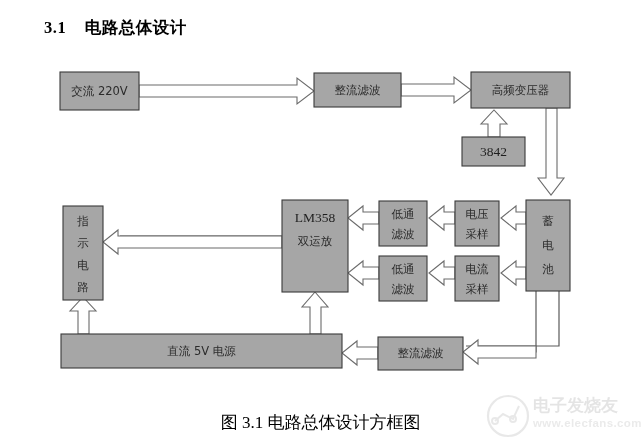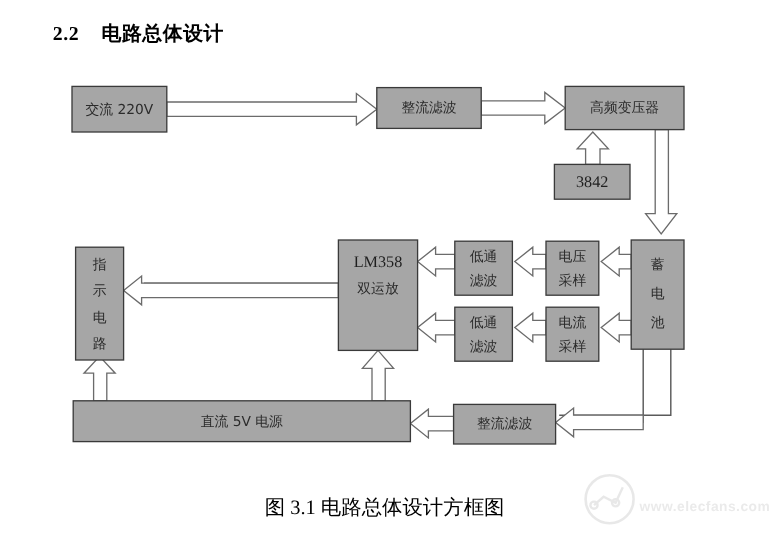--- a/index.html
+++ b/index.html
@@ -114,21 +114,21 @@
     stroke: #6b6b6b;
     stroke-width: 1.1;
     stroke-linejoin: miter;
   }
 </style>
 </head>
 <body>
 
 <div id="page">
 
-  <div class="heading">2.2    电路总体设计</div>
+  <div class="heading">3.1    电路总体设计</div>
 
   <svg class="diagram" width="641" height="400" viewBox="0 0 641 400" xmlns="http://www.w3.org/2000/svg">
 
     <g>
       <path class="conn" d="M 547 108 L 547 178"></path>
       <path class="conn" d="M 556 108 L 556 178"></path>
     </g>
 
     <g>
       <path class="conn" d="M 536 291 L 536 352 L 466 352"></path>
@@ -283,16 +283,17 @@
 
   <div class="caption">图 3.1 电路总体设计方框图</div>
 
   <div class="watermark">
     <svg class="wm-logo" viewBox="0 0 44 44" xmlns="http://www.w3.org/2000/svg">
       <circle cx="22" cy="22" r="20" fill="none" stroke="#aaaaaa" stroke-width="2.2"></circle>
       <path d="M 9 27 L 17 20 L 27 25 L 33 12" fill="none" stroke="#aaaaaa" stroke-width="2"></path>
       <circle cx="9" cy="27" r="3" fill="none" stroke="#aaaaaa" stroke-width="2"></circle>
       <circle cx="27" cy="25" r="3" fill="none" stroke="#aaaaaa" stroke-width="2"></circle>
     </svg>
+    <div class="wm-cn">电子发烧友</div>
     <div class="wm-url">www.elecfans.com</div>
   </div>
 
 </div>
 
 </body></html>

